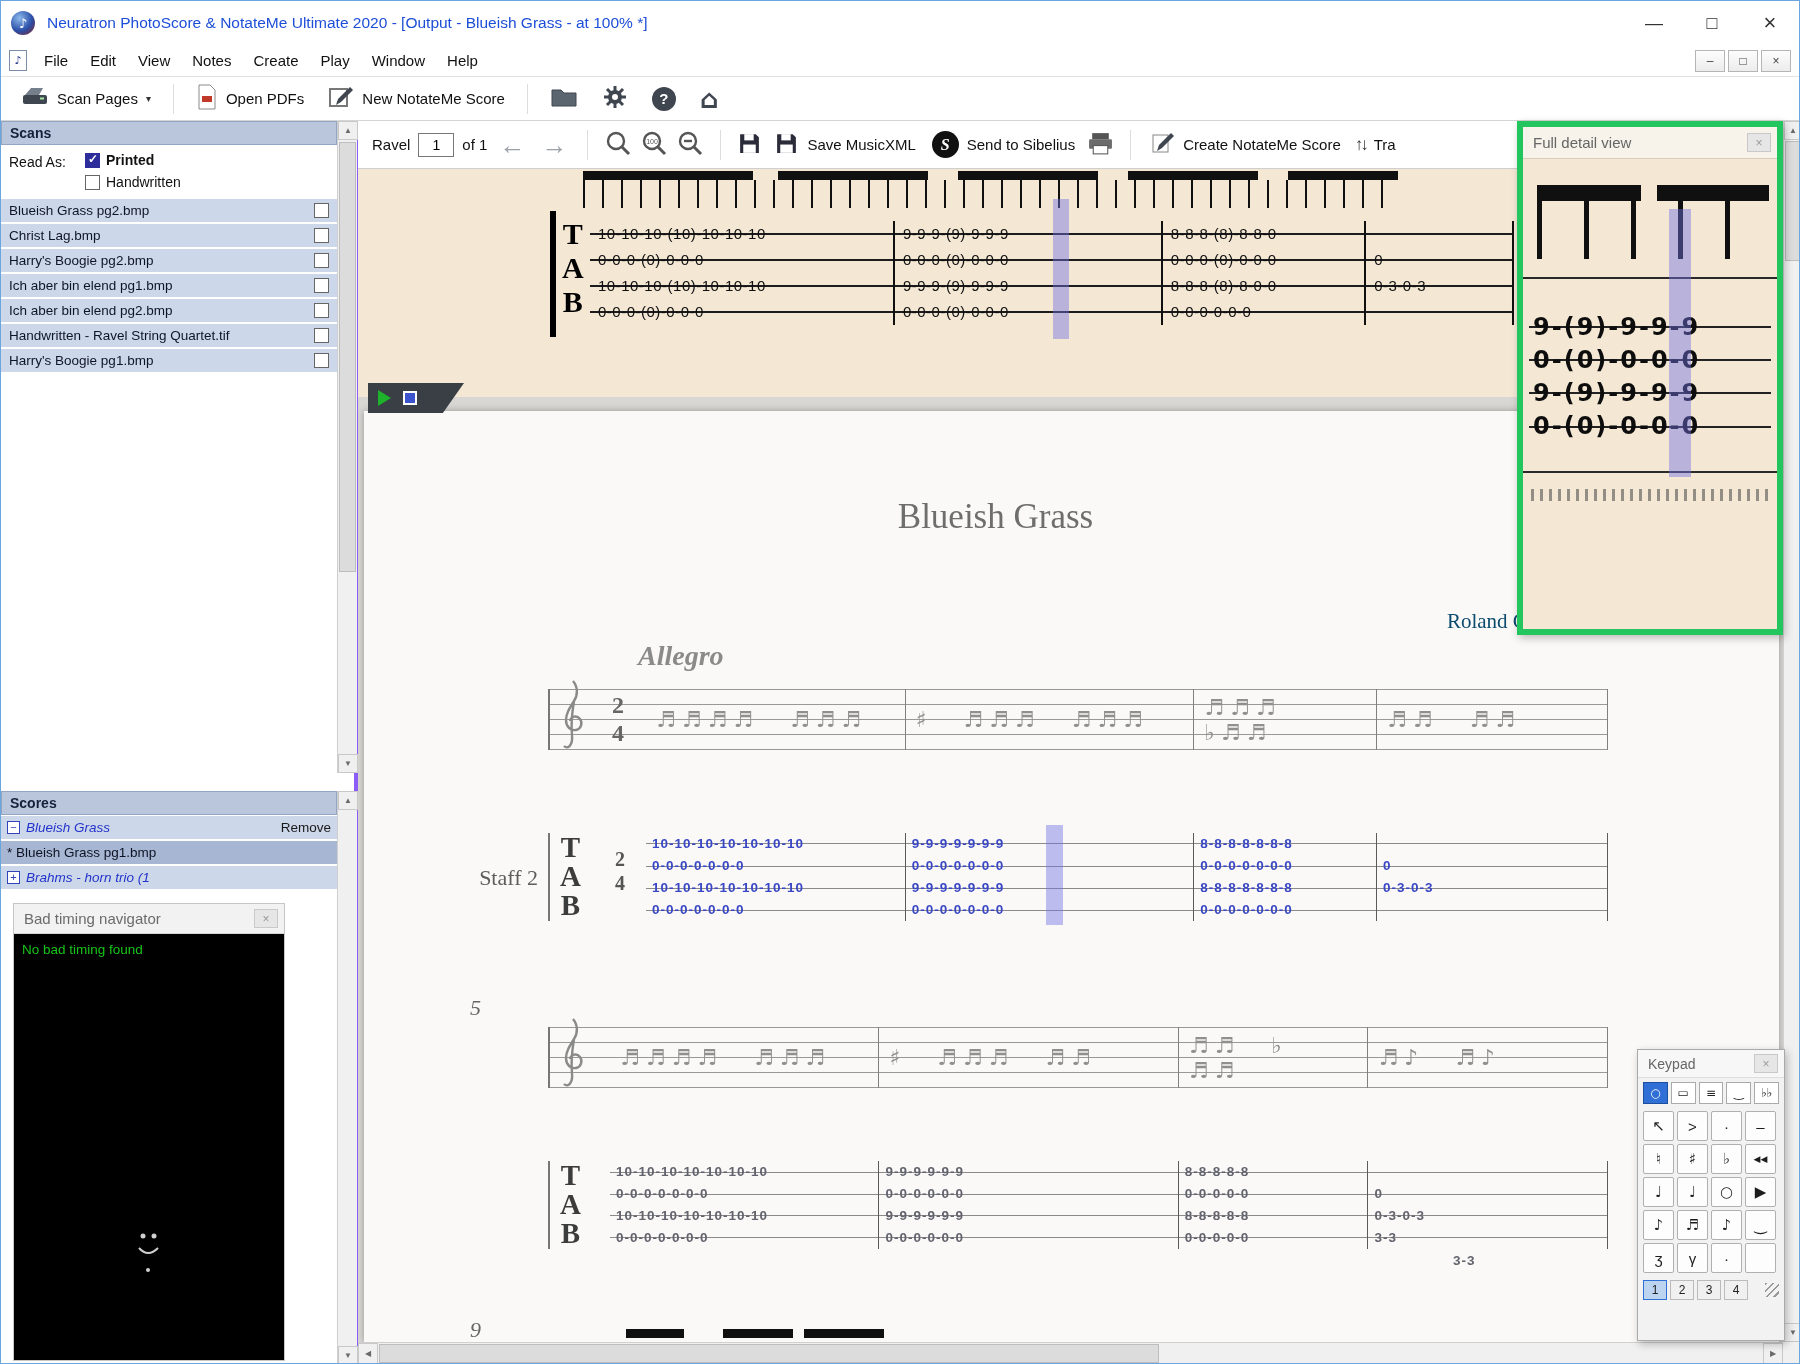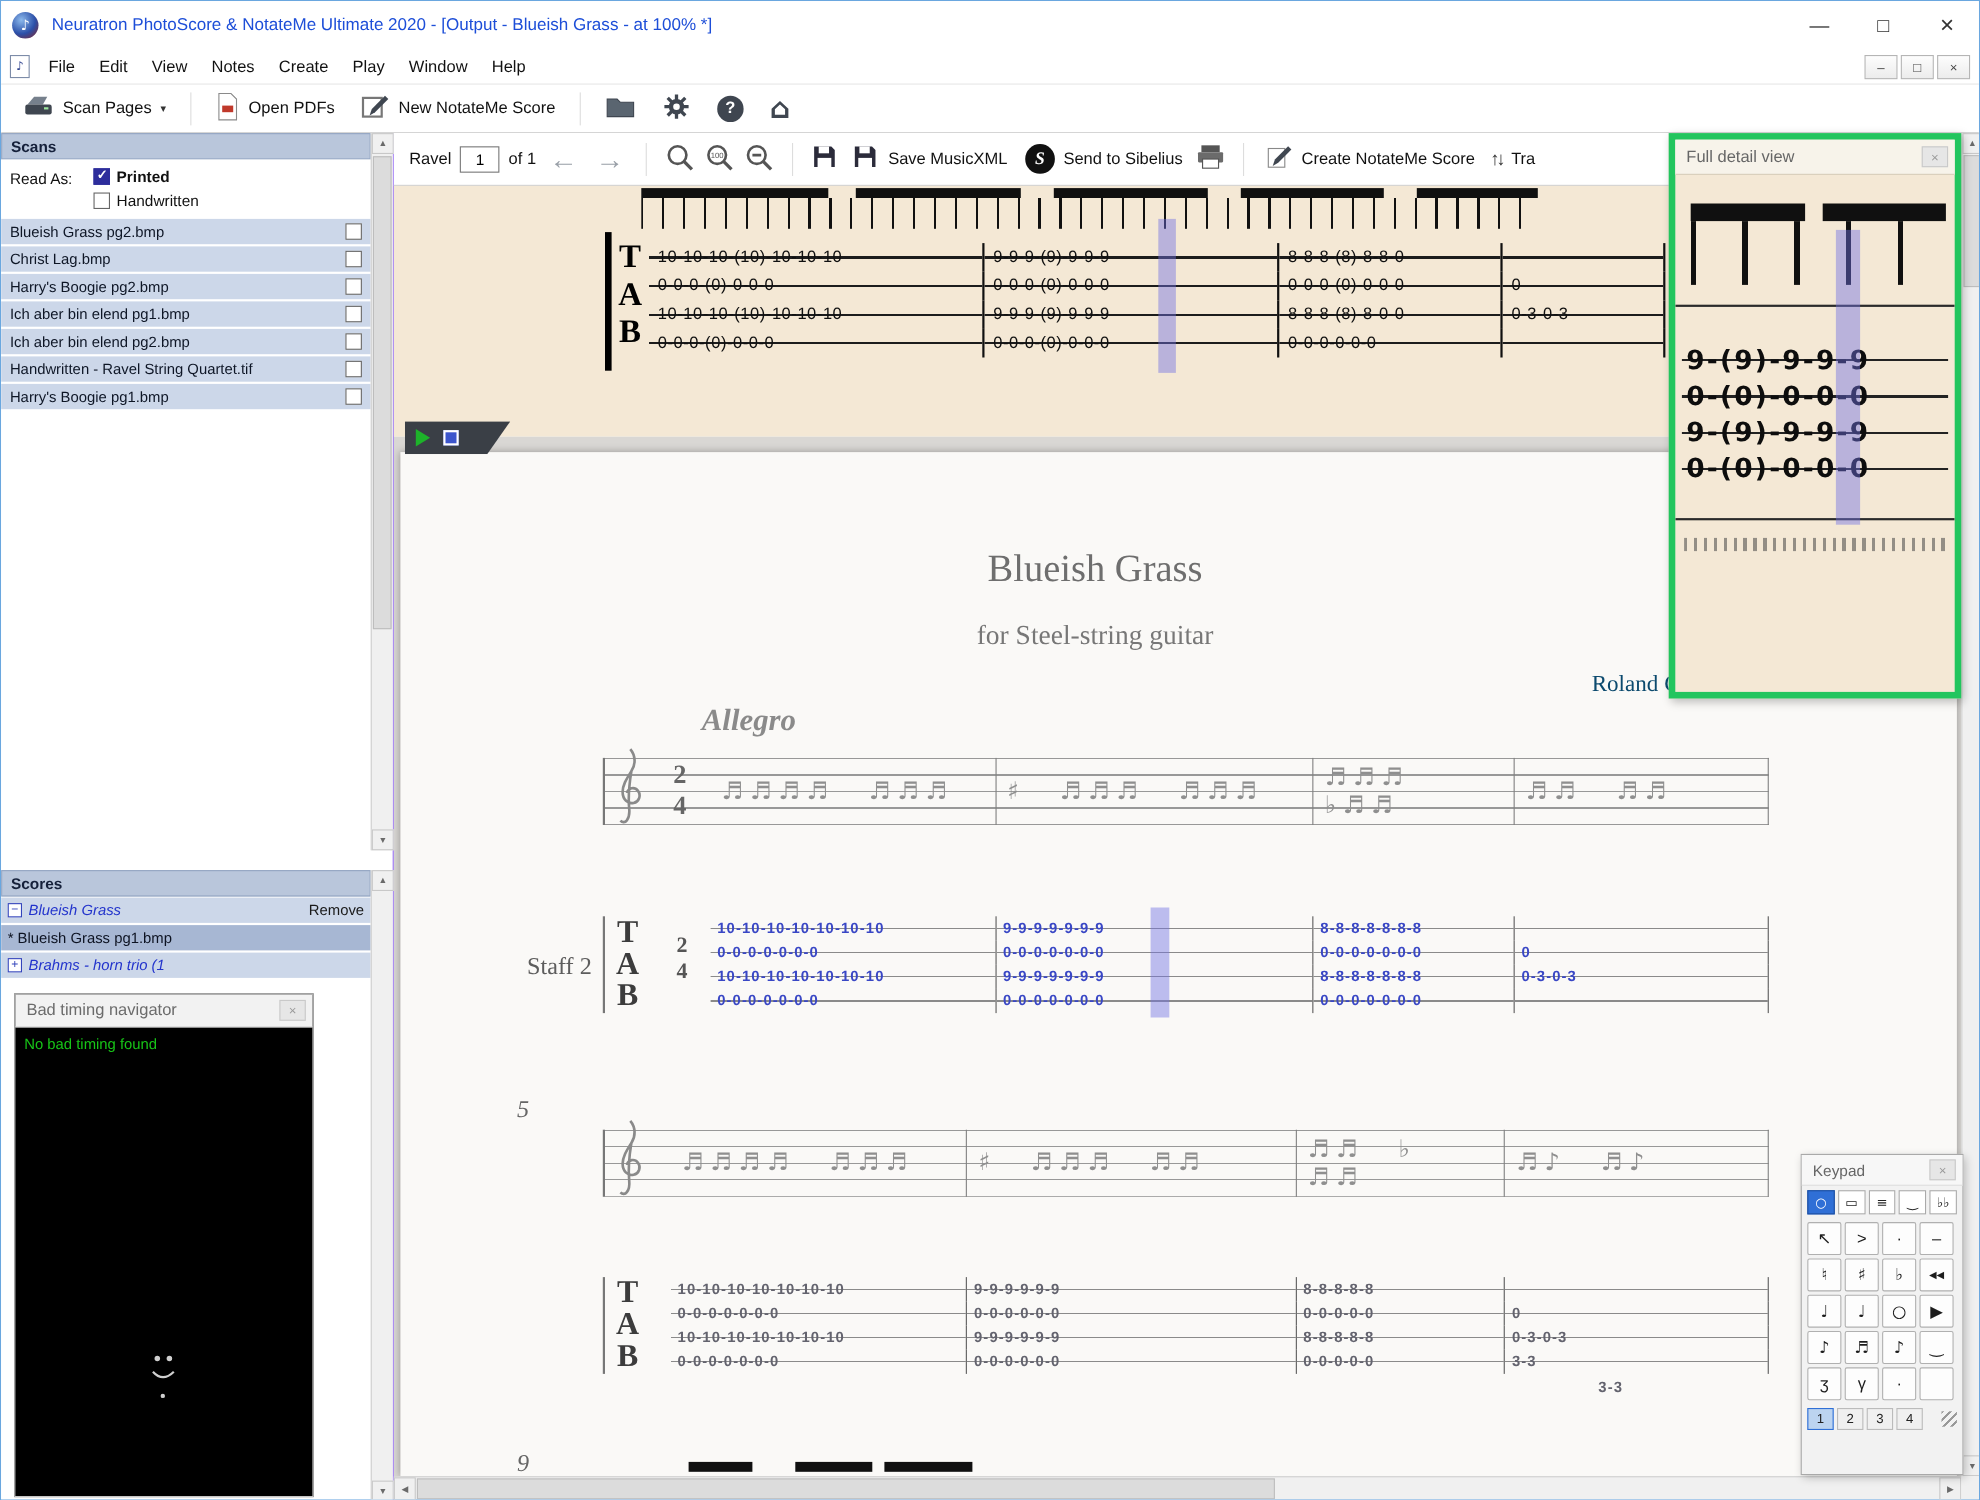--- a/index.html
+++ b/index.html
@@ -25,21 +25,21 @@
 
 
 .toolbar{position:absolute;left:0;top:76px;width:100%;height:44px;display:flex;align-items:center;background:#fff;border-bottom:1px solid #d5d5d5;padding-left:10px;gap:4px}
 .tb-btn{display:flex;align-items:center;gap:8px;padding:4px 10px;font-size:15px;color:#111}
 .caret{font-size:10px;color:#333}
 .sep{width:1px;height:30px;background:#ddd;margin:0 8px}
 .round-help{width:24px;height:24px;border-radius:50%;background:#3f4650;color:#fff;font-weight:bold;font-size:15px;display:flex;align-items:center;justify-content:center}
 .home-glyph{font-size:26px;color:#3f4650;font-weight:bold;line-height:24px}
 
 
-.left-panel{position:absolute;left:0;top:120px;width:357px;height:1244px;background:#fff;border-right:1px solid #8b5cf6}
+.left-panel{position:absolute;left:0;top:120px;width:357px;height:1244px;background:#fff;border-right:4px solid #8b5cf6}
 .panel-hdr{position:absolute;left:0;width:336px;height:24px;background:#b9c6db;border:1px solid #93a5c2;font-weight:bold;font-size:14px;color:#15203a;line-height:22px;padding-left:8px}
 .readas{position:absolute;left:0;top:24px;width:336px;height:52px;background:#fff}
 .readas .lbl{position:absolute;left:8px;top:9px;font-size:14px;color:#111}
 .cbx{width:15px;height:15px;border:1px solid #666;background:#fff;display:inline-block;position:relative}
 .cbx.checked{background:#2d2d9c;border-color:#2d2d9c}
 .cbx.checked::after{content:"✓";position:absolute;left:2px;top:-2px;color:#fff;font-size:12px}
 .ra-row{position:absolute;left:84px;display:flex;align-items:center;gap:6px;font-size:14px;color:#111}
 .ra-row.b{font-weight:bold}
 .scan-item{position:absolute;left:0;width:336px;height:23px;background:#ccd7e9;display:flex;align-items:center;padding:0 8px;font-size:13.5px;color:#0e1626}
 .scan-item .cbx{margin-left:auto;background:#fff}
@@ -420,21 +420,20 @@
   </div>
 
   <div class="play-strip">
     <span class="play-tri"></span>
     <span class="stop-sq"></span>
   </div>
 
   <div class="output-view">
     <div class="page-sheet"></div>
     <div class="score-title">Blueish Grass</div>
-    <div class="score-sub">for Steel-string guitar</div>
     <div class="score-composer">Roland Chadwick</div>
     <div class="score-tempo">Allegro</div>
 
     <div class="staffrow" style="top:292px">
       <span class="clef-svg">
         <svg width="34" height="96" viewBox="0 0 34 96">
             <path d="M19 10 C24 16 24 24 20 30 C15 38 12 43 12 49 C12 56 17 60 22 59 C27 58 29 52 26 48 C23 44 17 45 16 50 M20 30 C18 42 17 54 18 64 C19 74 14 79 10 75" stroke="#8a8a8a" stroke-width="2.4" fill="none"></path>
           </svg>
       </span>
       <span class="tsig">

